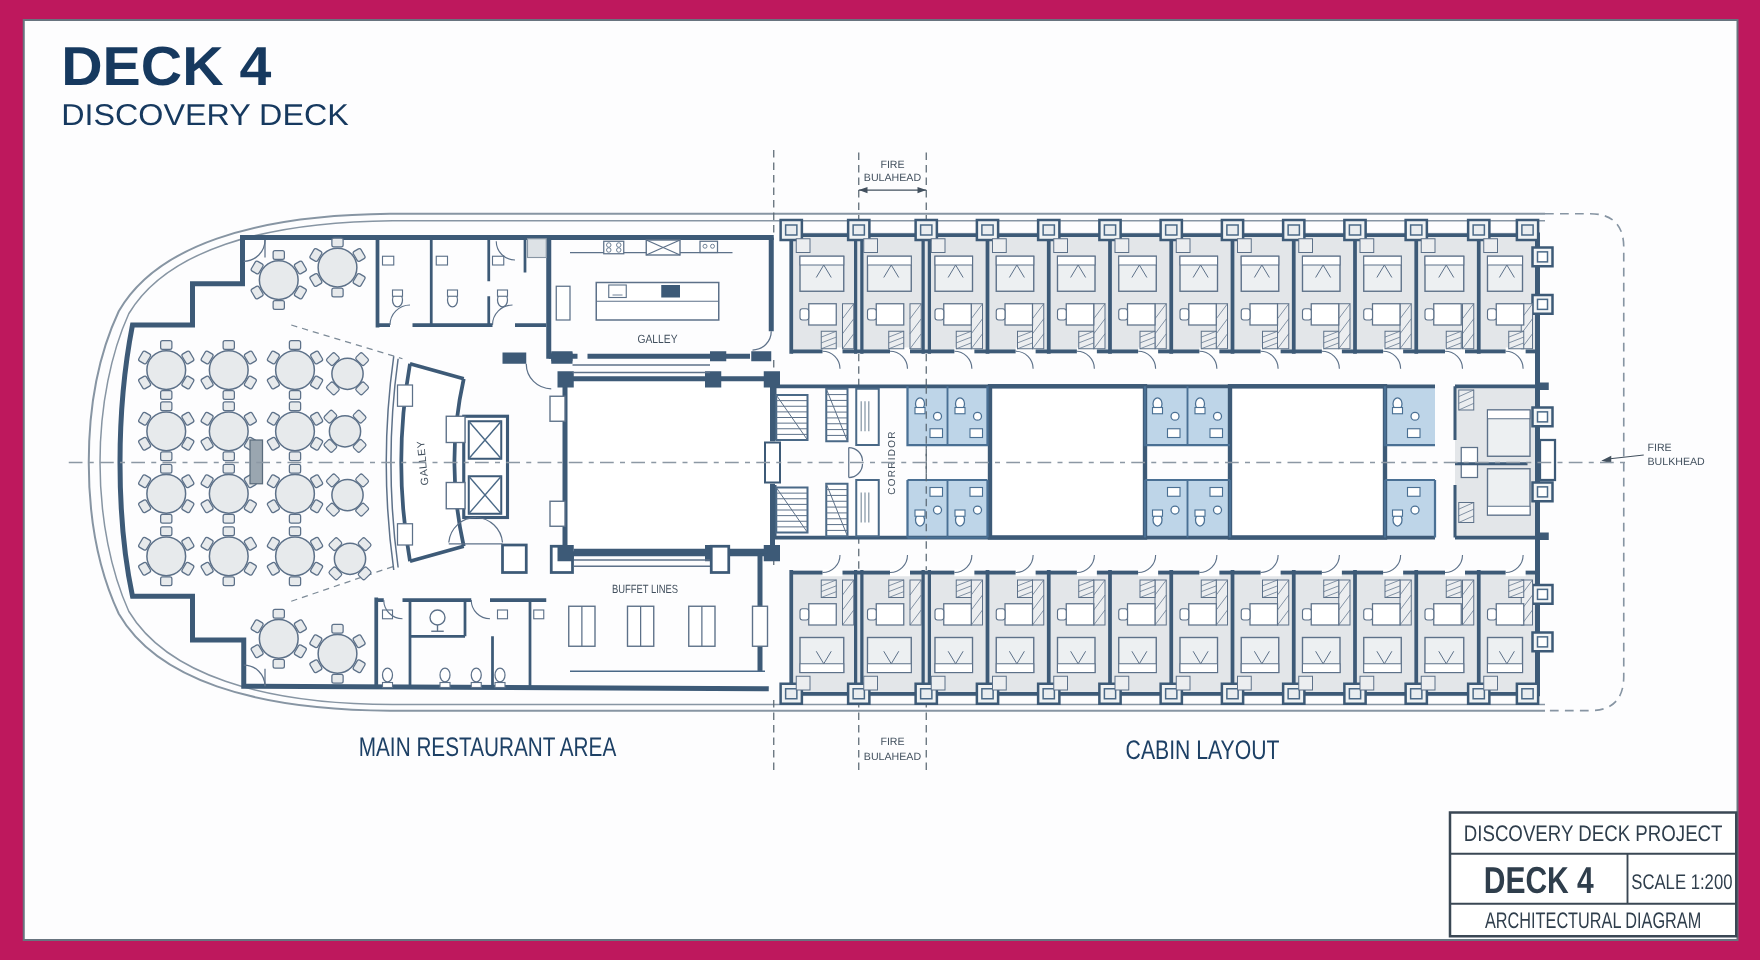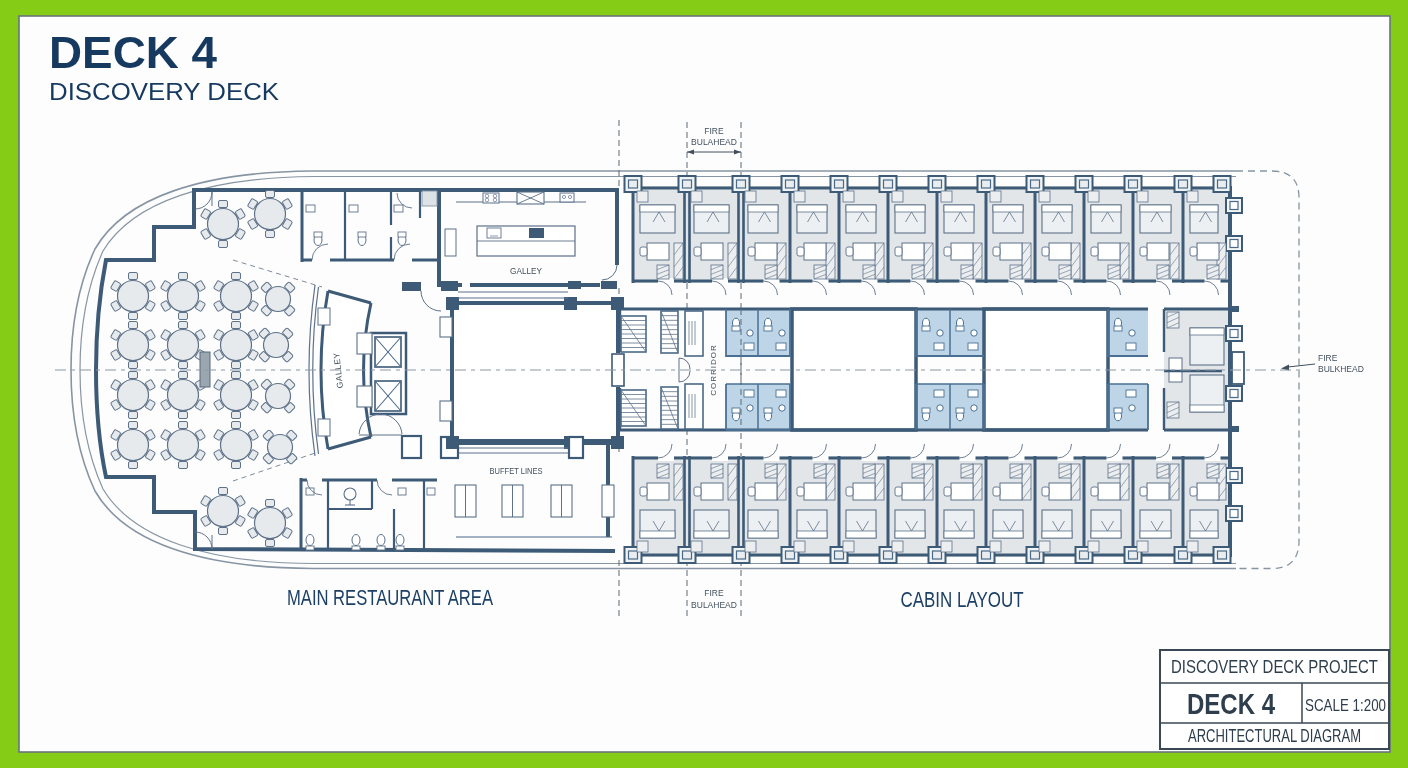--- a/index.html
+++ b/index.html
@@ -1,17 +1,17 @@
 <!DOCTYPE html>
 <html><head>
 <meta charset="utf-8">
 <title>Deck 4 - Discovery Deck</title>
 <style>
 html,body{margin:0;padding:0;background:#f8f9f9;}
-#page{position:relative;width:1408px;height:768px;background:#84cc16;overflow:hidden;font-family:"Liberation Sans",sans-serif;}
+#page{position:relative;width:1408px;height:768px;background:#be185d;overflow:hidden;font-family:"Liberation Sans",sans-serif;}
 </style>
 </head>
 <body>
 <div id="page">
 <svg width="1408" height="768" viewBox="0 0 1408 768">
 
 <g>
         <rect x="19" y="16" width="1371" height="736" fill="#fdfdfe" stroke="#68747f" stroke-width="1.6"></rect>
       </g>
 

